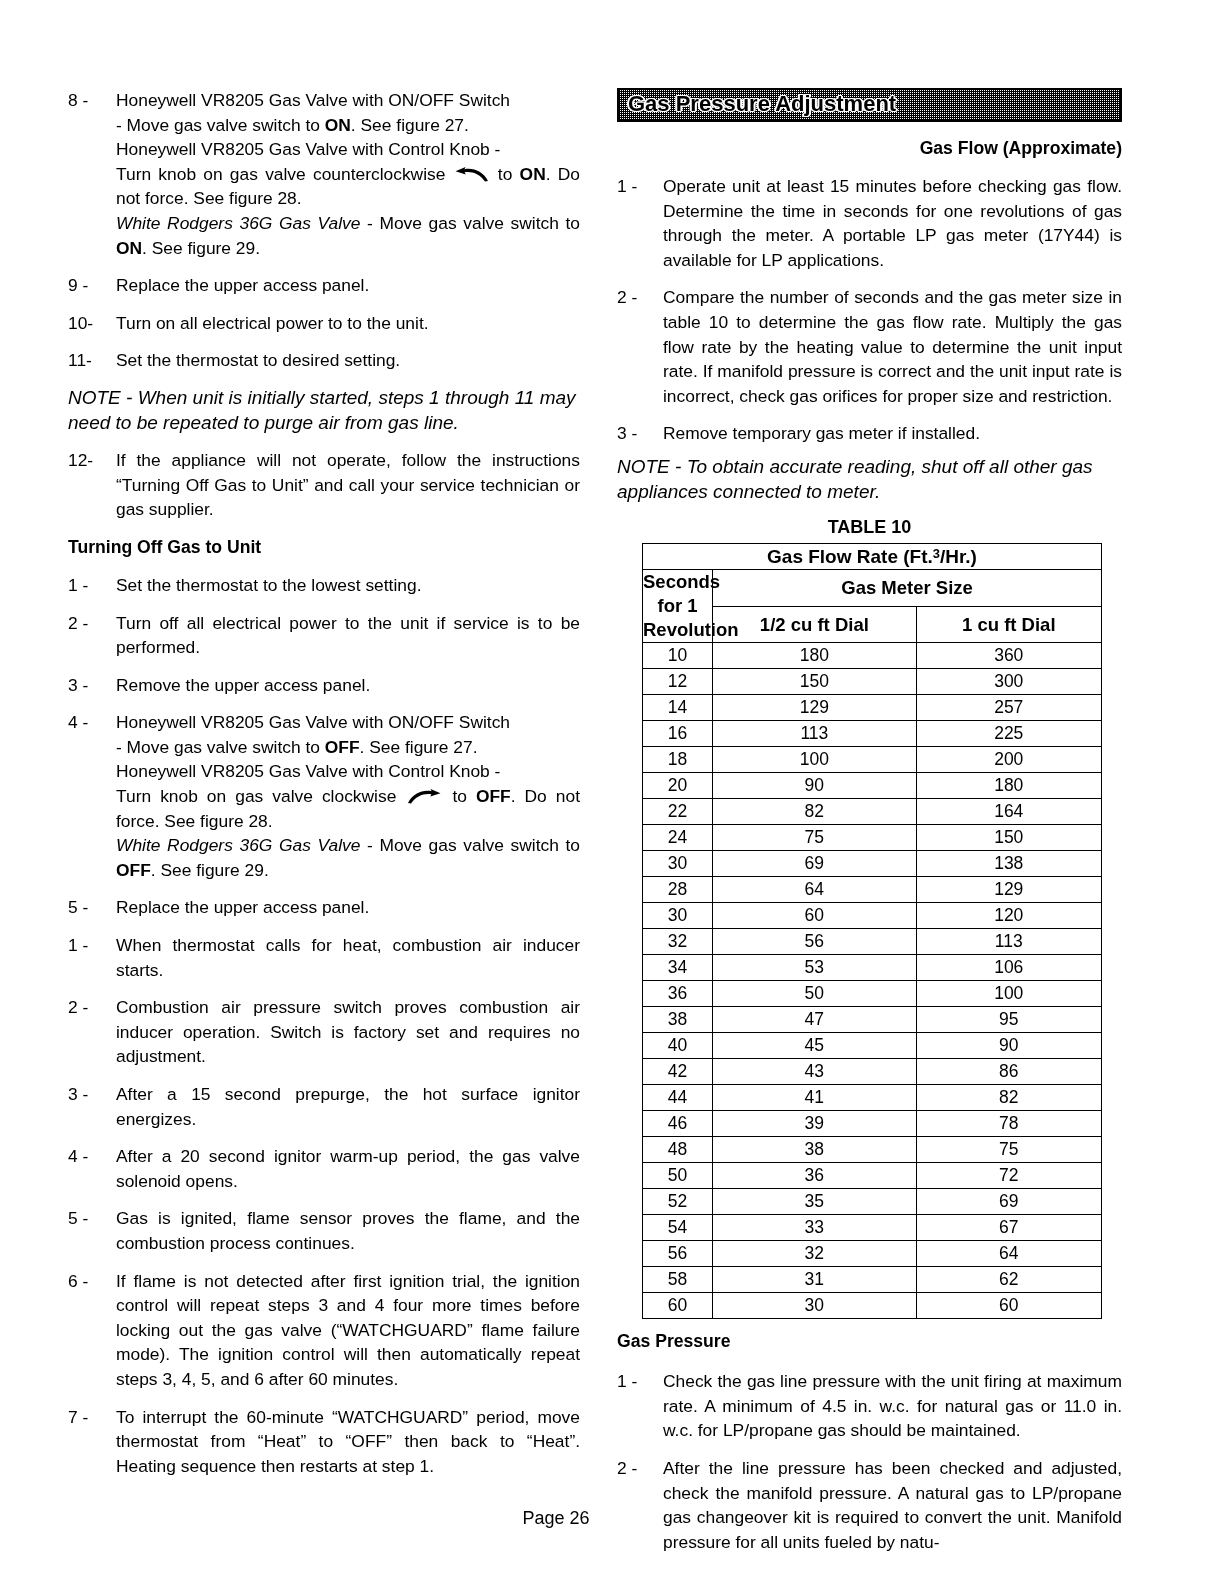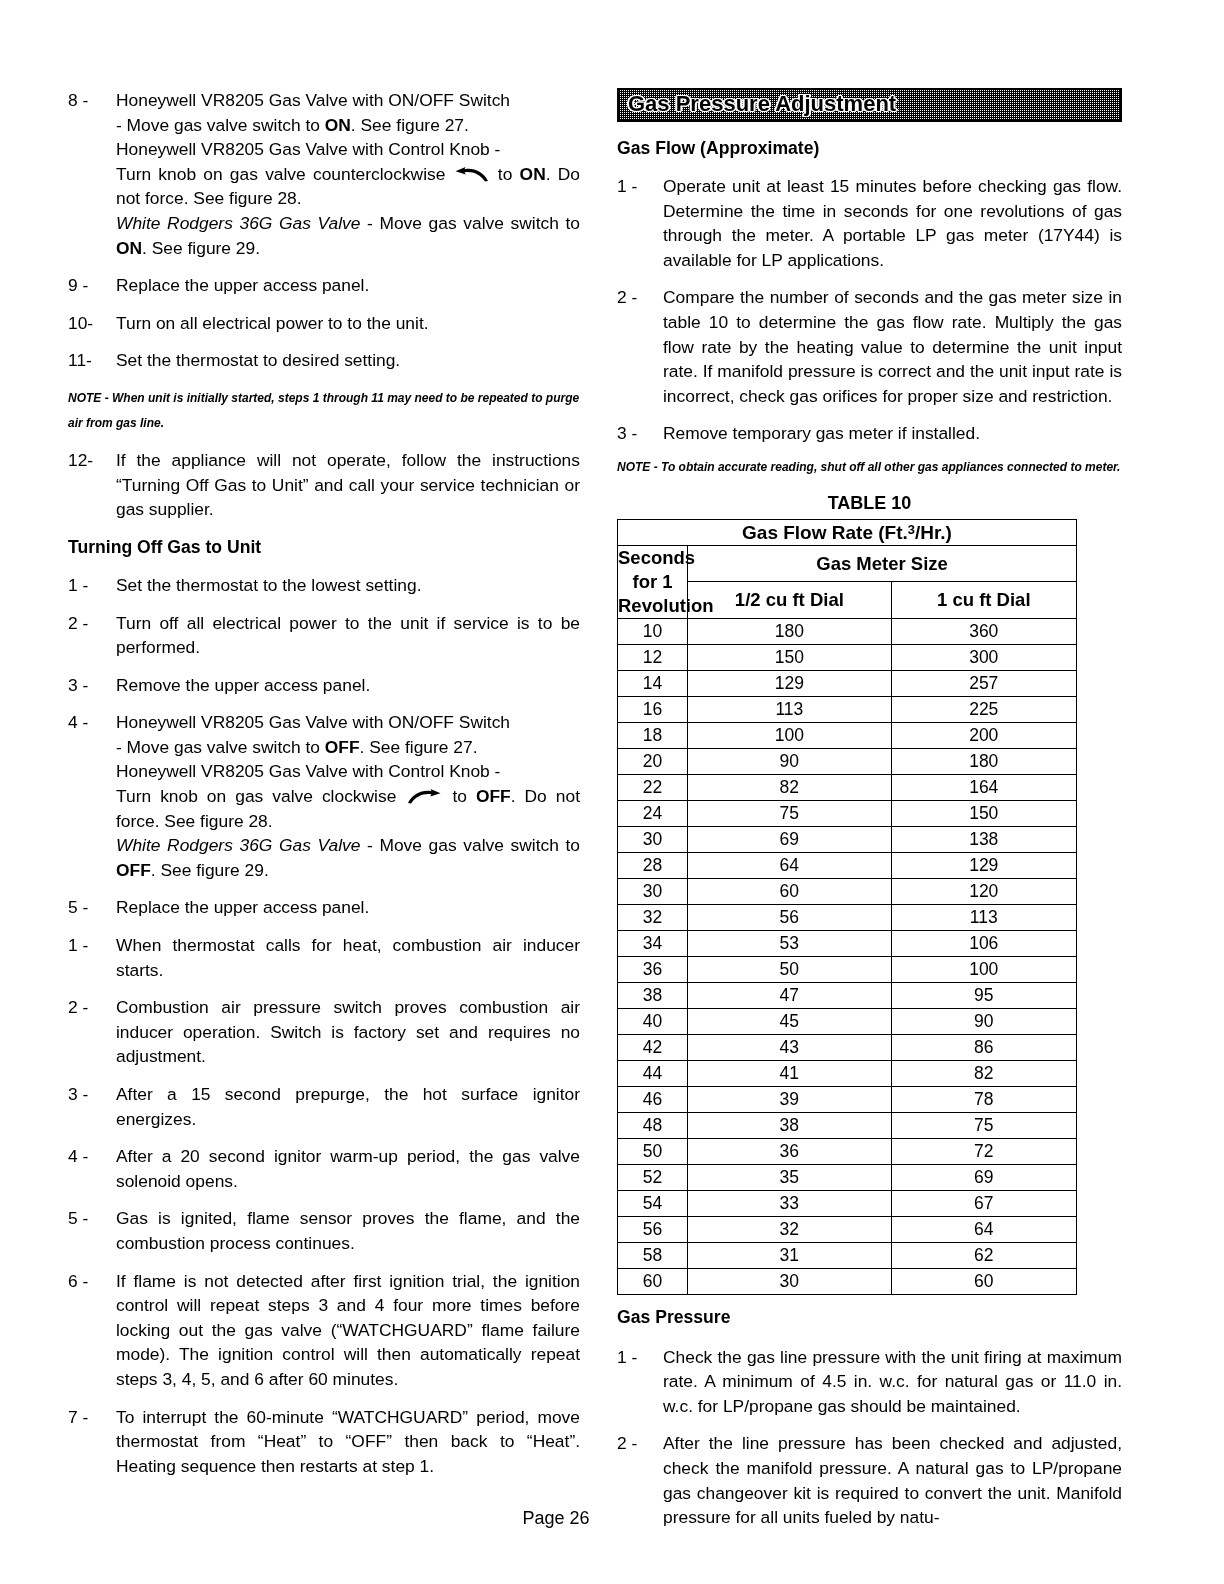--- a/index.html
+++ b/index.html
@@ -52,34 +52,33 @@
 
   .r-item { padding-left: 46px; }
   .r-item > .num { width: 40px; }
 
   .sub {
     display: block;
   }
 
   .note {
     font-style: italic;
-    font-size: 12px;
+    font-size: 19px;
     line-height: 24.6px;
     margin: 0 0 13px 0;
     text-align: left;
-    font-weight: bold;
   }
 
   .h-bold {
     font-weight: bold;
     font-size: 17.6px;
     line-height: 24px;
     margin: 4px 0 14px 0;
   }
-  .h-bold.tight-top { margin-top: 14px; }
+  .h-bold.tight-top { margin-top: 14px; text-align: right; }
 
   i.it { font-style: italic; }
   b.bd { font-weight: bold; }
 
   
   .arrow {
     display: inline-block;
     width: 34px;
     height: 15px;
     vertical-align: -2px;
@@ -122,20 +121,21 @@
     text-align: center;
     font-weight: bold;
     font-size: 18px;
     margin: 6px 0 5px 0;
   }
   table.t10 {
     border-collapse: collapse;
     width: 460px;
     table-layout: fixed;
     font-size: 17px;
+    margin-left: 25px;
   }
   table.t10 th, table.t10 td {
     border: 1.6px solid #000;
     text-align: center;
     padding: 0;
     height: 25px;
     line-height: 25px;
   }
   table.t10 th {
     font-weight: bold;

